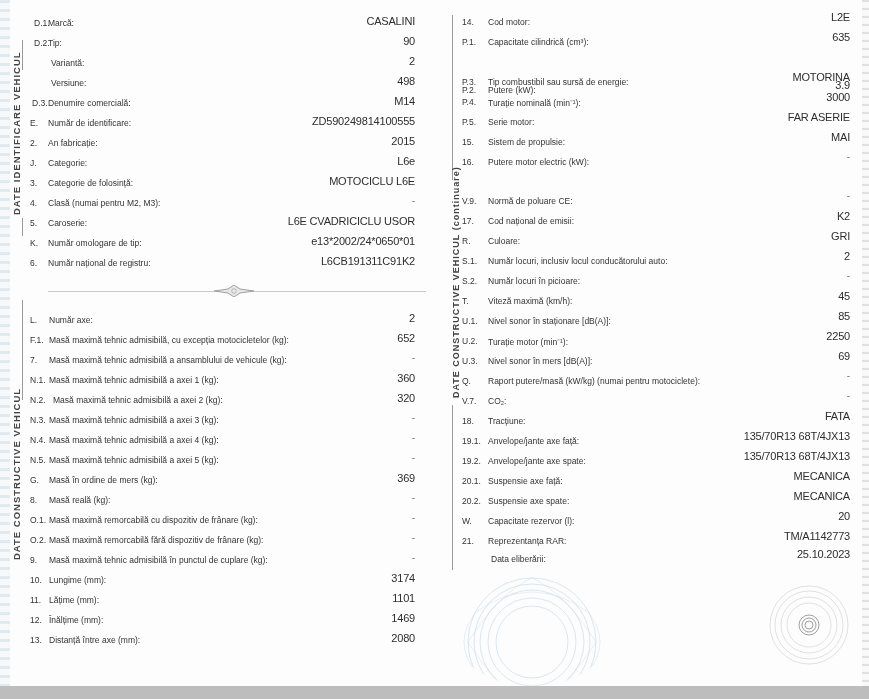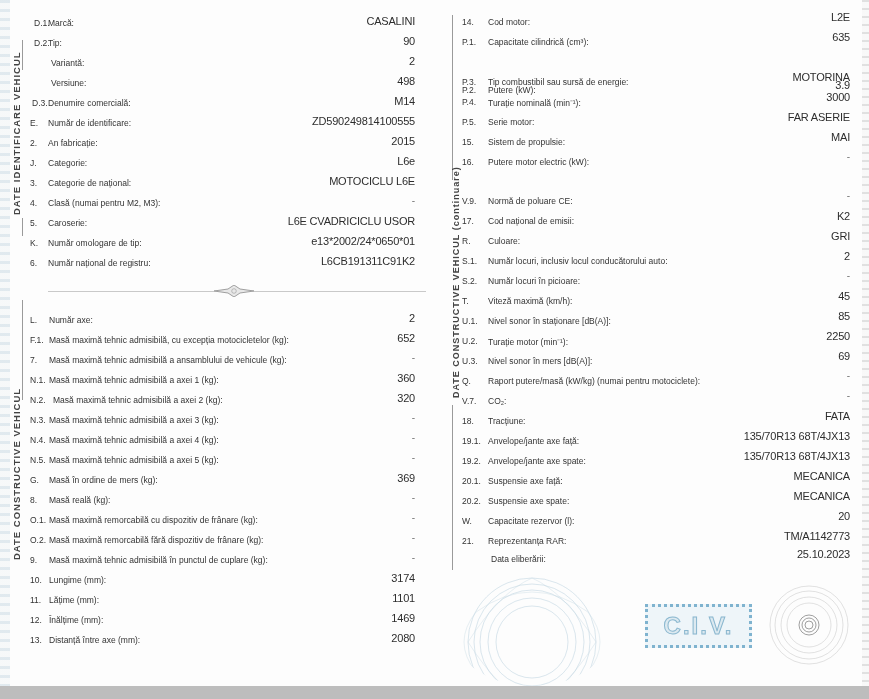--- a/index.html
+++ b/index.html
@@ -97,21 +97,21 @@
         <span class="label" style="left: 18px;">An fabricație:</span>
         <span class="value">2015</span>
       </div>
       <div class="row" style="top: 140px;">
         <span class="code" style="left: 0px;">J.</span>
         <span class="label" style="left: 18px;">Categorie:</span>
         <span class="value">L6e</span>
       </div>
       <div class="row" style="top: 160px;">
         <span class="code" style="left: 0px;">3.</span>
-        <span class="label" style="left: 18px;">Categorie de național:</span>
+        <span class="label" style="left: 18px;">Categorie de folosință:</span>
         <span class="value">MOTOCICLU L6E</span>
       </div>
       <div class="row" style="top: 180px;">
         <span class="code" style="left: 0px;">4.</span>
         <span class="label" style="left: 18px;">Clasă (numai pentru M2, M3):</span>
         <span class="value dash">-</span>
       </div>
       <div class="row" style="top: 200px;">
         <span class="code" style="left: 0px;">5.</span>
         <span class="label" style="left: 18px;">Caroserie:</span>
@@ -364,23 +364,20 @@
         <circle cx="80" cy="70" r="58"></circle>
         <circle cx="80" cy="70" r="52"></circle>
       <circle cx="80" cy="70" r="44"></circle>
         <circle cx="80" cy="70" r="36"></circle>
     </g>
     <g fill="none" stroke="#c6dae4" stroke-width="0.4">
       <path d="M16 70 Q48 20 80 6 Q112 20 144 70 Q112 120 80 134 Q48 120 16 70Z"></path>
       <path d="M24 40 Q80 0 136 40 Q160 70 136 100 Q80 140 24 100 Q0 70 24 40Z"></path>
     </g>
   </svg>
-  <div class="civ-box">
-    <span class="civ-text">C.I.V.</span>
-  </div>
   <svg class="seal-rosette" style="left:768px; top:584px; width:82px; height:82px;" viewBox="0 0 82 82">
     <g fill="none" stroke="#c4c4c4" stroke-width="0.5">
       <circle cx="41" cy="41" r="39"></circle>
         <circle cx="41" cy="41" r="34"></circle>
         <circle cx="41" cy="41" r="28"></circle>
       <circle cx="41" cy="41" r="22"></circle>
     </g>
     <g fill="none" stroke="#777" stroke-width="0.7">
       <circle cx="41" cy="41" r="10"></circle>
         <circle cx="41" cy="41" r="7"></circle>

